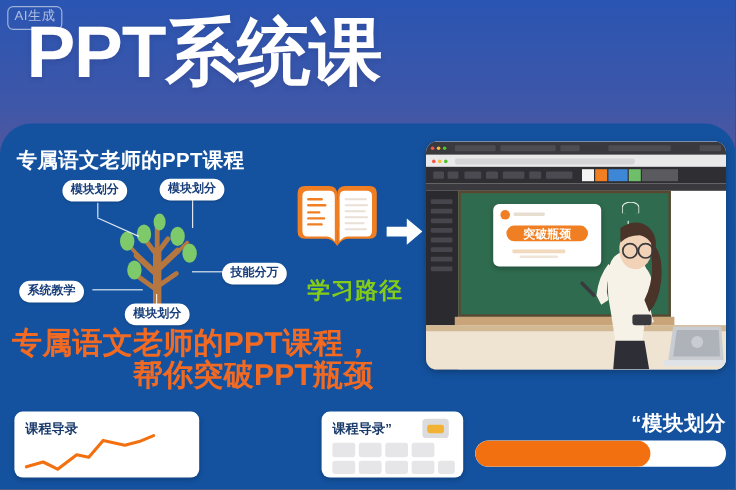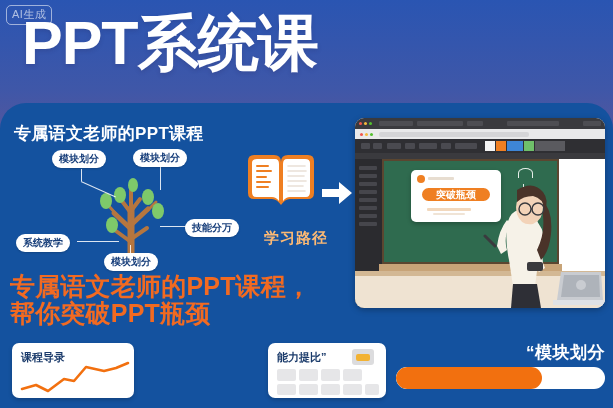--- a/index.html
+++ b/index.html
@@ -68,21 +68,21 @@
   #ld-3{left:69px;top:94px;width:42px;height:1px;}
   #ld-4{left:122px;top:98px;width:1px;height:10px;}
   
   #tree-svg{position:absolute;left:78px;top:20px;}
   
   #book-block{position:absolute;left:244px;top:48px;width:108px;height:110px;}
   #book-icon{position:absolute;left:0px;top:0px;}
   #path-arrow{position:absolute;left:78px;top:30px;}
   #path-label{
     position:absolute;left:0px;top:78px;width:104px;text-align:center;
-    color:#fdba74;font-size:15px;font-weight:bold;letter-spacing:1px;
+    color:#84cc16;font-size:19px;font-weight:bold;letter-spacing:1px;
     white-space:nowrap;
   }
   
   #illustration{
     position:absolute;left:355px;top:15px;width:250px;height:190px;
     background:#ffffff;border-radius:9px;overflow:hidden;
     box-shadow:0 2px 6px rgba(0,0,0,.28);
   }
   #editor-titlebar{position:absolute;left:0;top:0;width:250px;height:11px;background:#3a3a3e;}
   .tl-dot{position:absolute;top:4px;width:3px;height:3px;border-radius:50%;}
@@ -138,28 +138,28 @@
   #chalk-3{position:absolute;left:163px;top:86px;width:22px;height:1.5px;background:#e6eee9;}
   #chalk-4{position:absolute;left:168px;top:72px;width:16px;height:1.5px;background:#e6eee9;}
   
   #teacher{position:absolute;left:128px;top:58px;width:76px;height:132px;}
   
   #laptop{position:absolute;left:198px;top:152px;width:52px;height:38px;}
   
   #promo{
     position:absolute;left:10px;top:170px;z-index:5;
     color:#f26a21;font-weight:bold;font-size:25px;line-height:27px;
-    letter-spacing:.2px;white-space:nowrap;
+    letter-spacing:.2px;white-space:nowrap;text-align:right;
   }
   
   .mini-card{
     position:absolute;top:240px;height:55px;background:#ffffff;
     border-radius:7px;box-shadow:0 2px 4px rgba(0,0,0,.2);overflow:hidden;
   }
-  #card-0{left:12px;width:122px;}
+  #card-0{left:12px;width:122px;padding-left:32px;}
   #card-1{left:140px;width:122px;}
   #card-2{left:268px;width:118px;}
   .mini-title{
     position:absolute;left:9px;top:7px;color:#1b3b6b;
     font-size:11px;font-weight:bold;white-space:nowrap;
   }
   .spark{position:absolute;left:0;top:0;}
   .grid-sq{position:absolute;background:#e6e6e8;border-radius:2px;}
   #c2-icon{position:absolute;left:84px;top:6px;width:22px;height:16px;background:#dcdcde;border-radius:3px;}
   #c2-icon-inner{position:absolute;left:88px;top:11px;width:14px;height:7px;background:#f2b233;border-radius:2px;}
@@ -353,21 +353,21 @@
 
     <div class="mini-card" id="card-0">
       <div class="mini-title">课程导录</div>
       <svg class="spark" width="122" height="55" viewBox="0 0 122 55">
         <polyline points="10,46 24,42 36,48 52,36 62,38 74,24 92,28 104,25 116,20" fill="none" stroke="#f2700f" stroke-width="2.6" stroke-linejoin="round" stroke-linecap="round"></polyline>
       </svg>
     </div>
 
 
     <div class="mini-card" id="card-2">
-      <div class="mini-title">能力提比”</div>
+      <div class="mini-title">课程导录”</div>
       <div id="c2-icon"></div>
       <div id="c2-icon-inner"></div>
       <div class="grid-sq" style="left:9px;top:26px;width:19px;height:12px"></div>
       <div class="grid-sq" style="left:31px;top:26px;width:19px;height:12px"></div>
       <div class="grid-sq" style="left:53px;top:26px;width:19px;height:12px"></div>
       <div class="grid-sq" style="left:75px;top:26px;width:19px;height:12px"></div>
       <div class="grid-sq" style="left:9px;top:41px;width:19px;height:11px"></div>
       <div class="grid-sq" style="left:31px;top:41px;width:19px;height:11px"></div>
       <div class="grid-sq" style="left:53px;top:41px;width:19px;height:11px"></div>
       <div class="grid-sq" style="left:75px;top:41px;width:19px;height:11px"></div>

